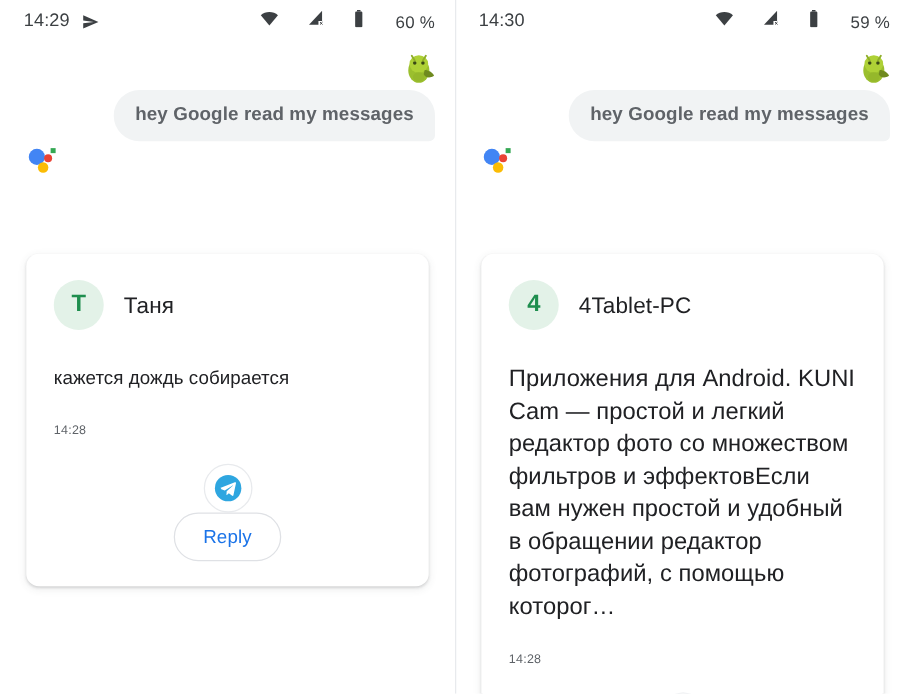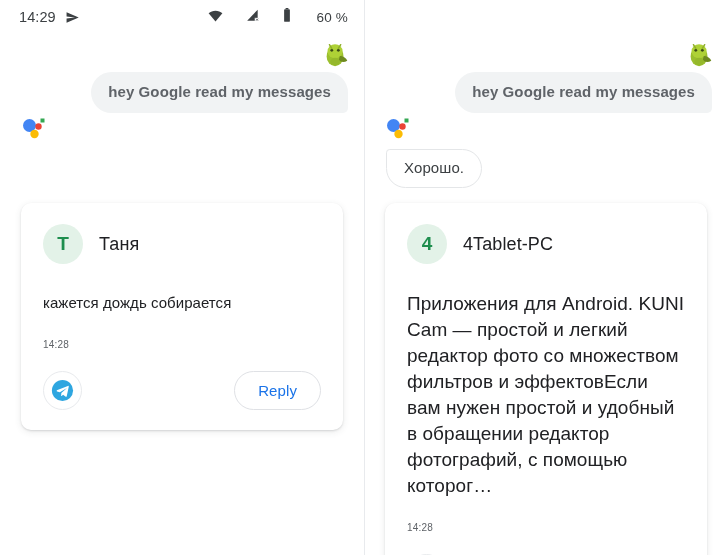--- a/index.html
+++ b/index.html
@@ -180,20 +180,21 @@
     color: #5f6368;
     letter-spacing: .2px;
   }
 
   .card-actions {
     margin-top: 21px;
     display: flex;
     align-items: center;
     justify-content: space-between;
     min-height: 39px;
+    flex-direction: column;
   }
 
   .app-icon-btn {
     width: 39px;
     height: 39px;
     border-radius: 50%;
     border: 1px solid #e8eaed;
     background: #fff;
     display: flex;
     align-items: center;
@@ -294,20 +295,44 @@
         </div>
         <button class="reply-btn">Reply</button>
       </div>
     </div>
   </div>
 
   <div class="panel-divider"></div>
 
   <div class="panel">
 
+    <div class="status-bar">
+      <span class="status-time">14:30</span>
+      <span class="status-right">
+        <span>
+          <svg width="15" height="13" viewBox="0 0 24 20">
+              <path d="M12 19.5L23 6.3C20 3.7 16.2 2.2 12 2.2S4 3.7 1 6.3z" fill="#3c4043"></path>
+            </svg>
+        </span>
+        <span>
+          <svg width="14" height="13" viewBox="0 0 24 22">
+              <path d="M20 1L2 20h18z" fill="#3c4043"></path>
+              <path d="M15 15h7v7h-7z" fill="#ffffff"></path>
+              <path d="M17.2 16.4l3.4 3.4M20.6 16.4l-3.4 3.4" stroke="#3c4043" stroke-width="1.3"></path>
+            </svg>
+        </span>
+        <span>
+          <svg width="8" height="14" viewBox="0 0 10 18">
+              <rect x="3.2" y="0" width="3.6" height="1.6" fill="#3c4043"></rect>
+              <rect x="1.3" y="1.6" width="7.4" height="16.2" rx="1.1" fill="#3c4043"></rect>
+            </svg>
+        </span>
+        <span class="status-battery-text">59 %</span>
+      </span>
+    </div>
 
     <div class="user-avatar">
       <svg width="30" height="30" viewBox="0 0 32 32">
         <ellipse cx="15" cy="17.5" rx="9" ry="10.5" fill="#9bbf2e"></ellipse>
         <ellipse cx="15" cy="12" rx="8" ry="7.5" fill="#aed136"></ellipse>
         <circle cx="11.5" cy="11" r="1.5" fill="#3a4a16"></circle>
         <circle cx="18.5" cy="11" r="1.5" fill="#3a4a16"></circle>
         <path d="M9 5l2.5 4M21 5l-2.5 4" stroke="#8fae2a" stroke-width="1.6" stroke-linecap="round"></path>
         <path d="M20 17c3 0 7 2 8 5-3 2-7 2-9-1z" fill="#6f8a1f"></path>
         <ellipse cx="15" cy="23" rx="5" ry="4" fill="#95b82b"></ellipse>
@@ -320,23 +345,20 @@
 
     <div class="assistant-logo">
       <svg width="26" height="24" viewBox="0 0 26 24">
         <circle cx="7.5" cy="9.5" r="6.5" fill="#4285f4"></circle>
         <rect x="18.5" y="2.5" width="4" height="4" fill="#34a853"></rect>
         <circle cx="16.5" cy="10.5" r="3.2" fill="#ea4335"></circle>
         <circle cx="12.5" cy="18" r="4.2" fill="#fbbc05"></circle>
       </svg>
     </div>
 
-    <div class="assistant-bubble-row">
-      <div class="assistant-bubble">Хорошо.</div>
-    </div>
 
     <div class="message-card">
       <div class="card-header">
         <div class="sender-avatar">4</div>
         <div class="sender-name">4Tablet-PC</div>
       </div>
       <div class="card-body card-body-wide">Приложения для Android. KUNI Cam — простой и легкий редактор фото со множеством фильтров и эффектовЕсли вам нужен простой и удобный в обращении редактор фотографий, с помощью которог…</div>
       <div class="card-time">14:28</div>
       <div class="card-actions">
         <div class="app-icon-btn">

